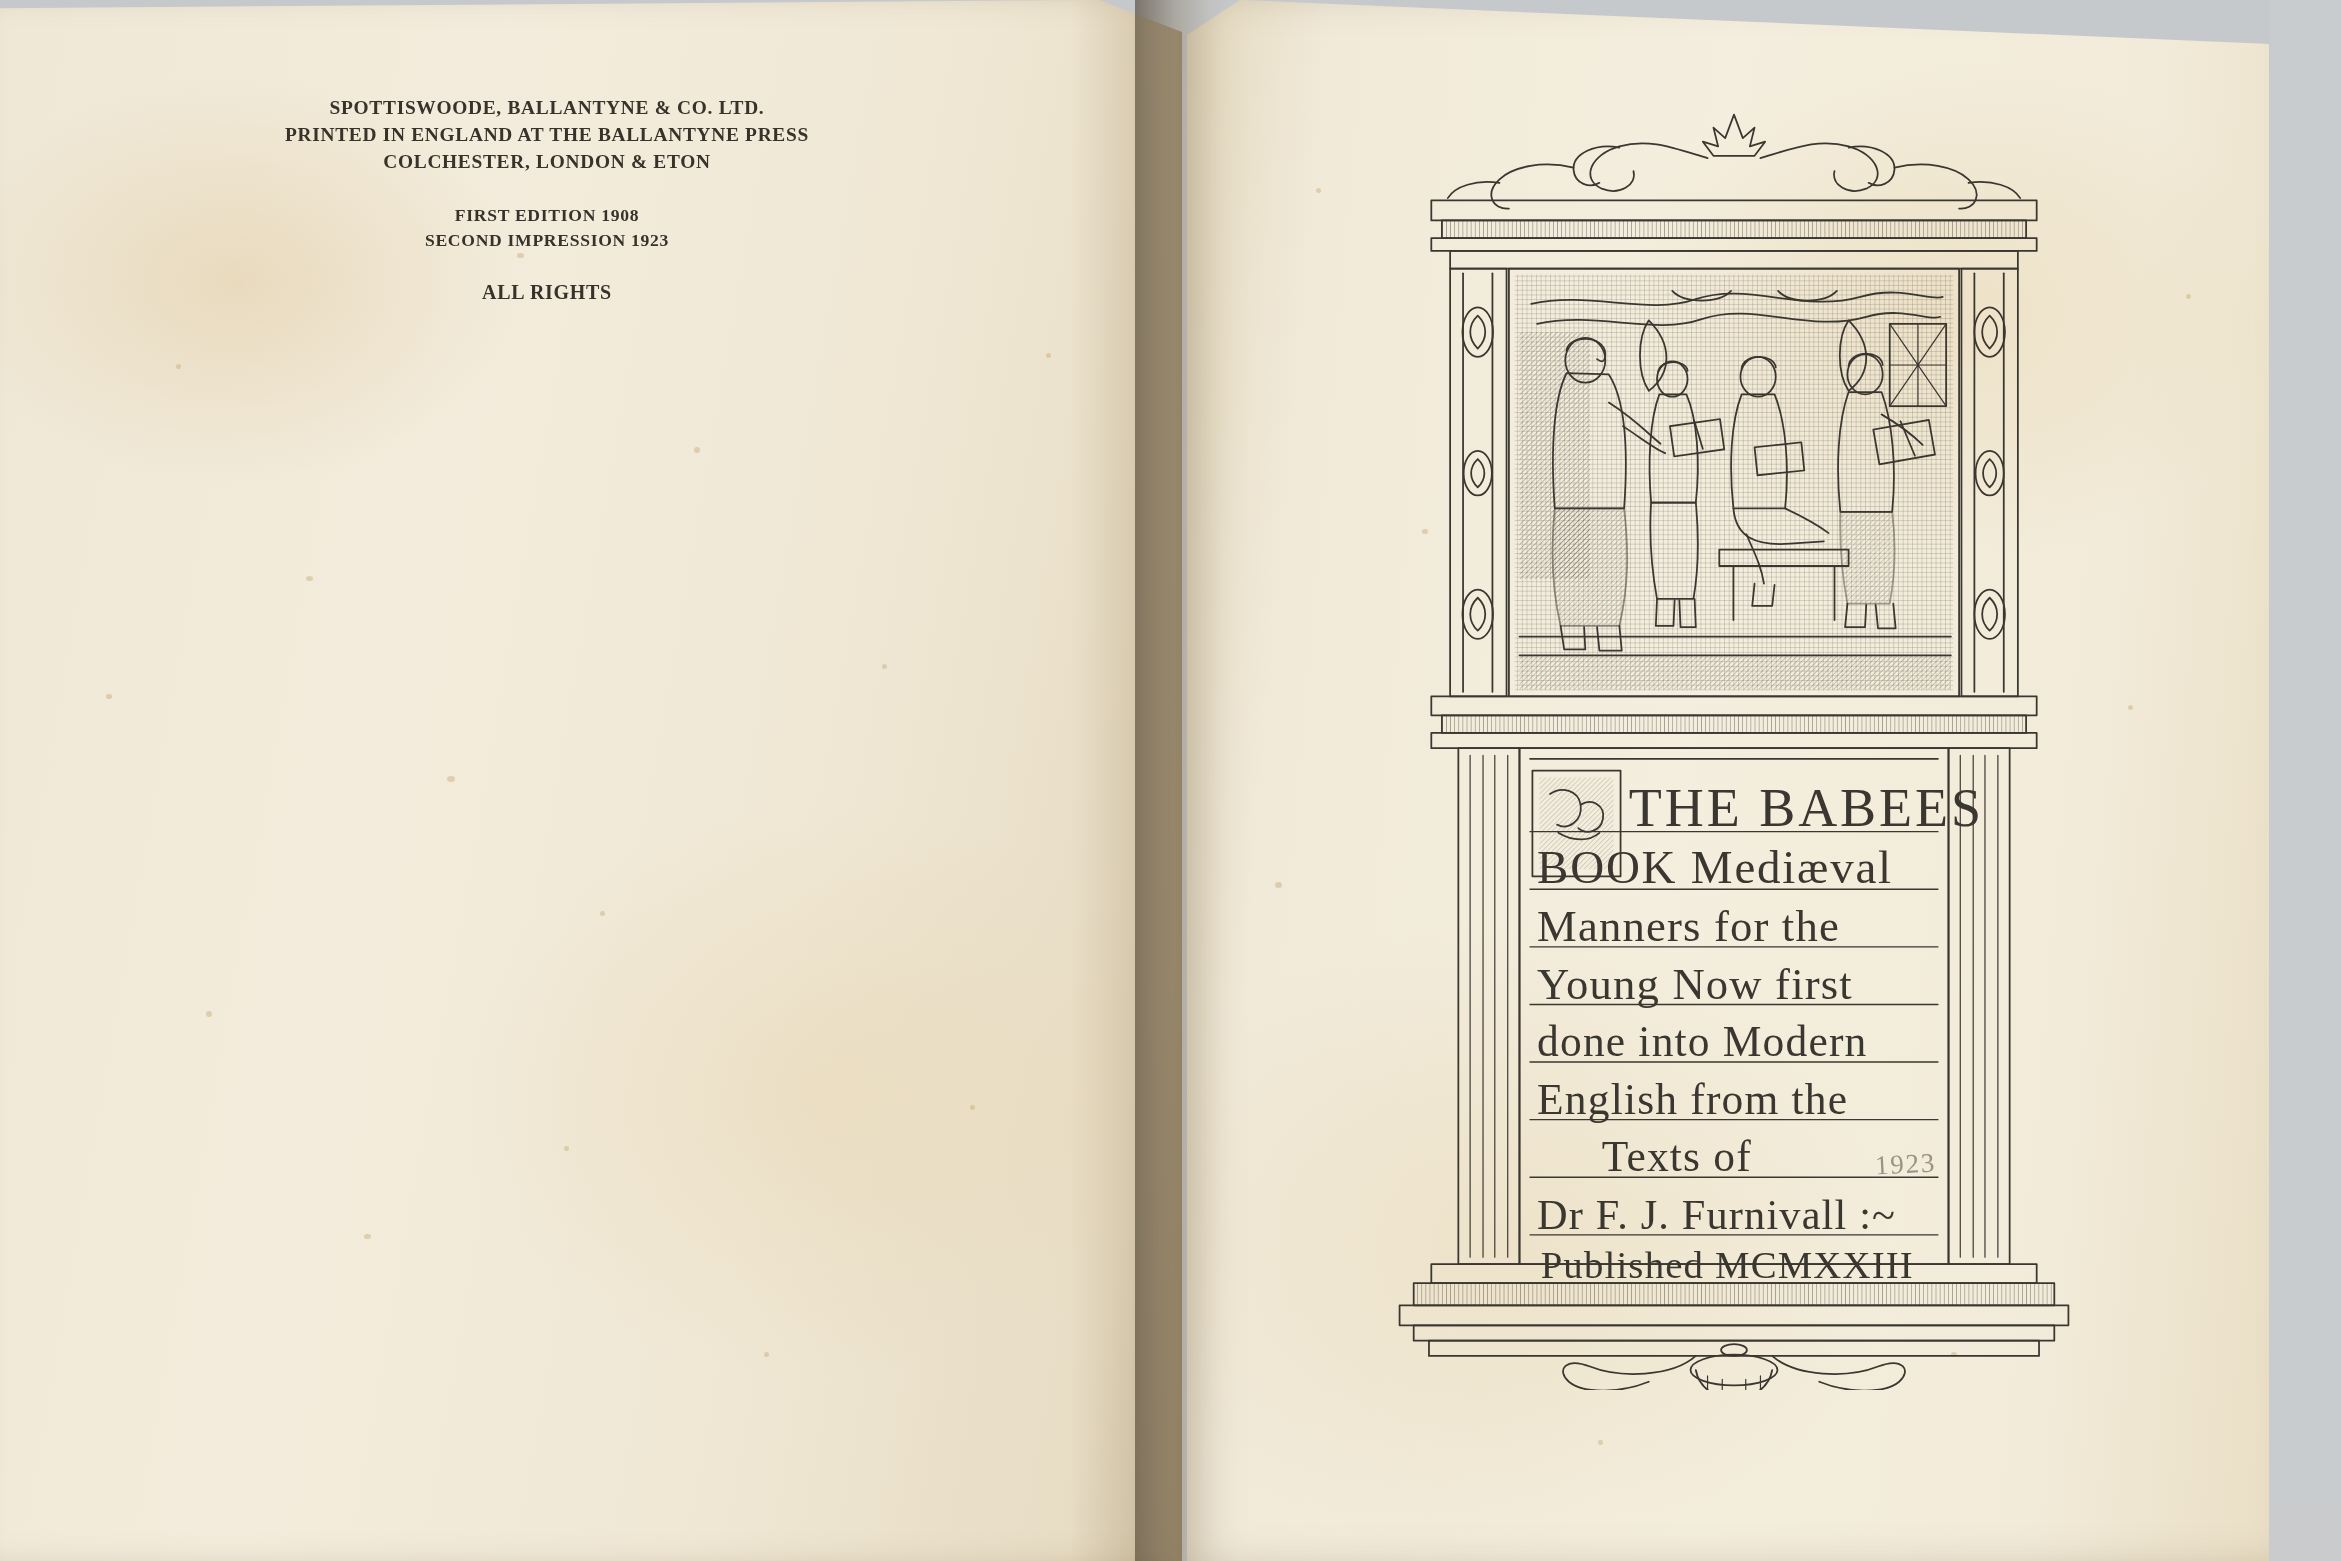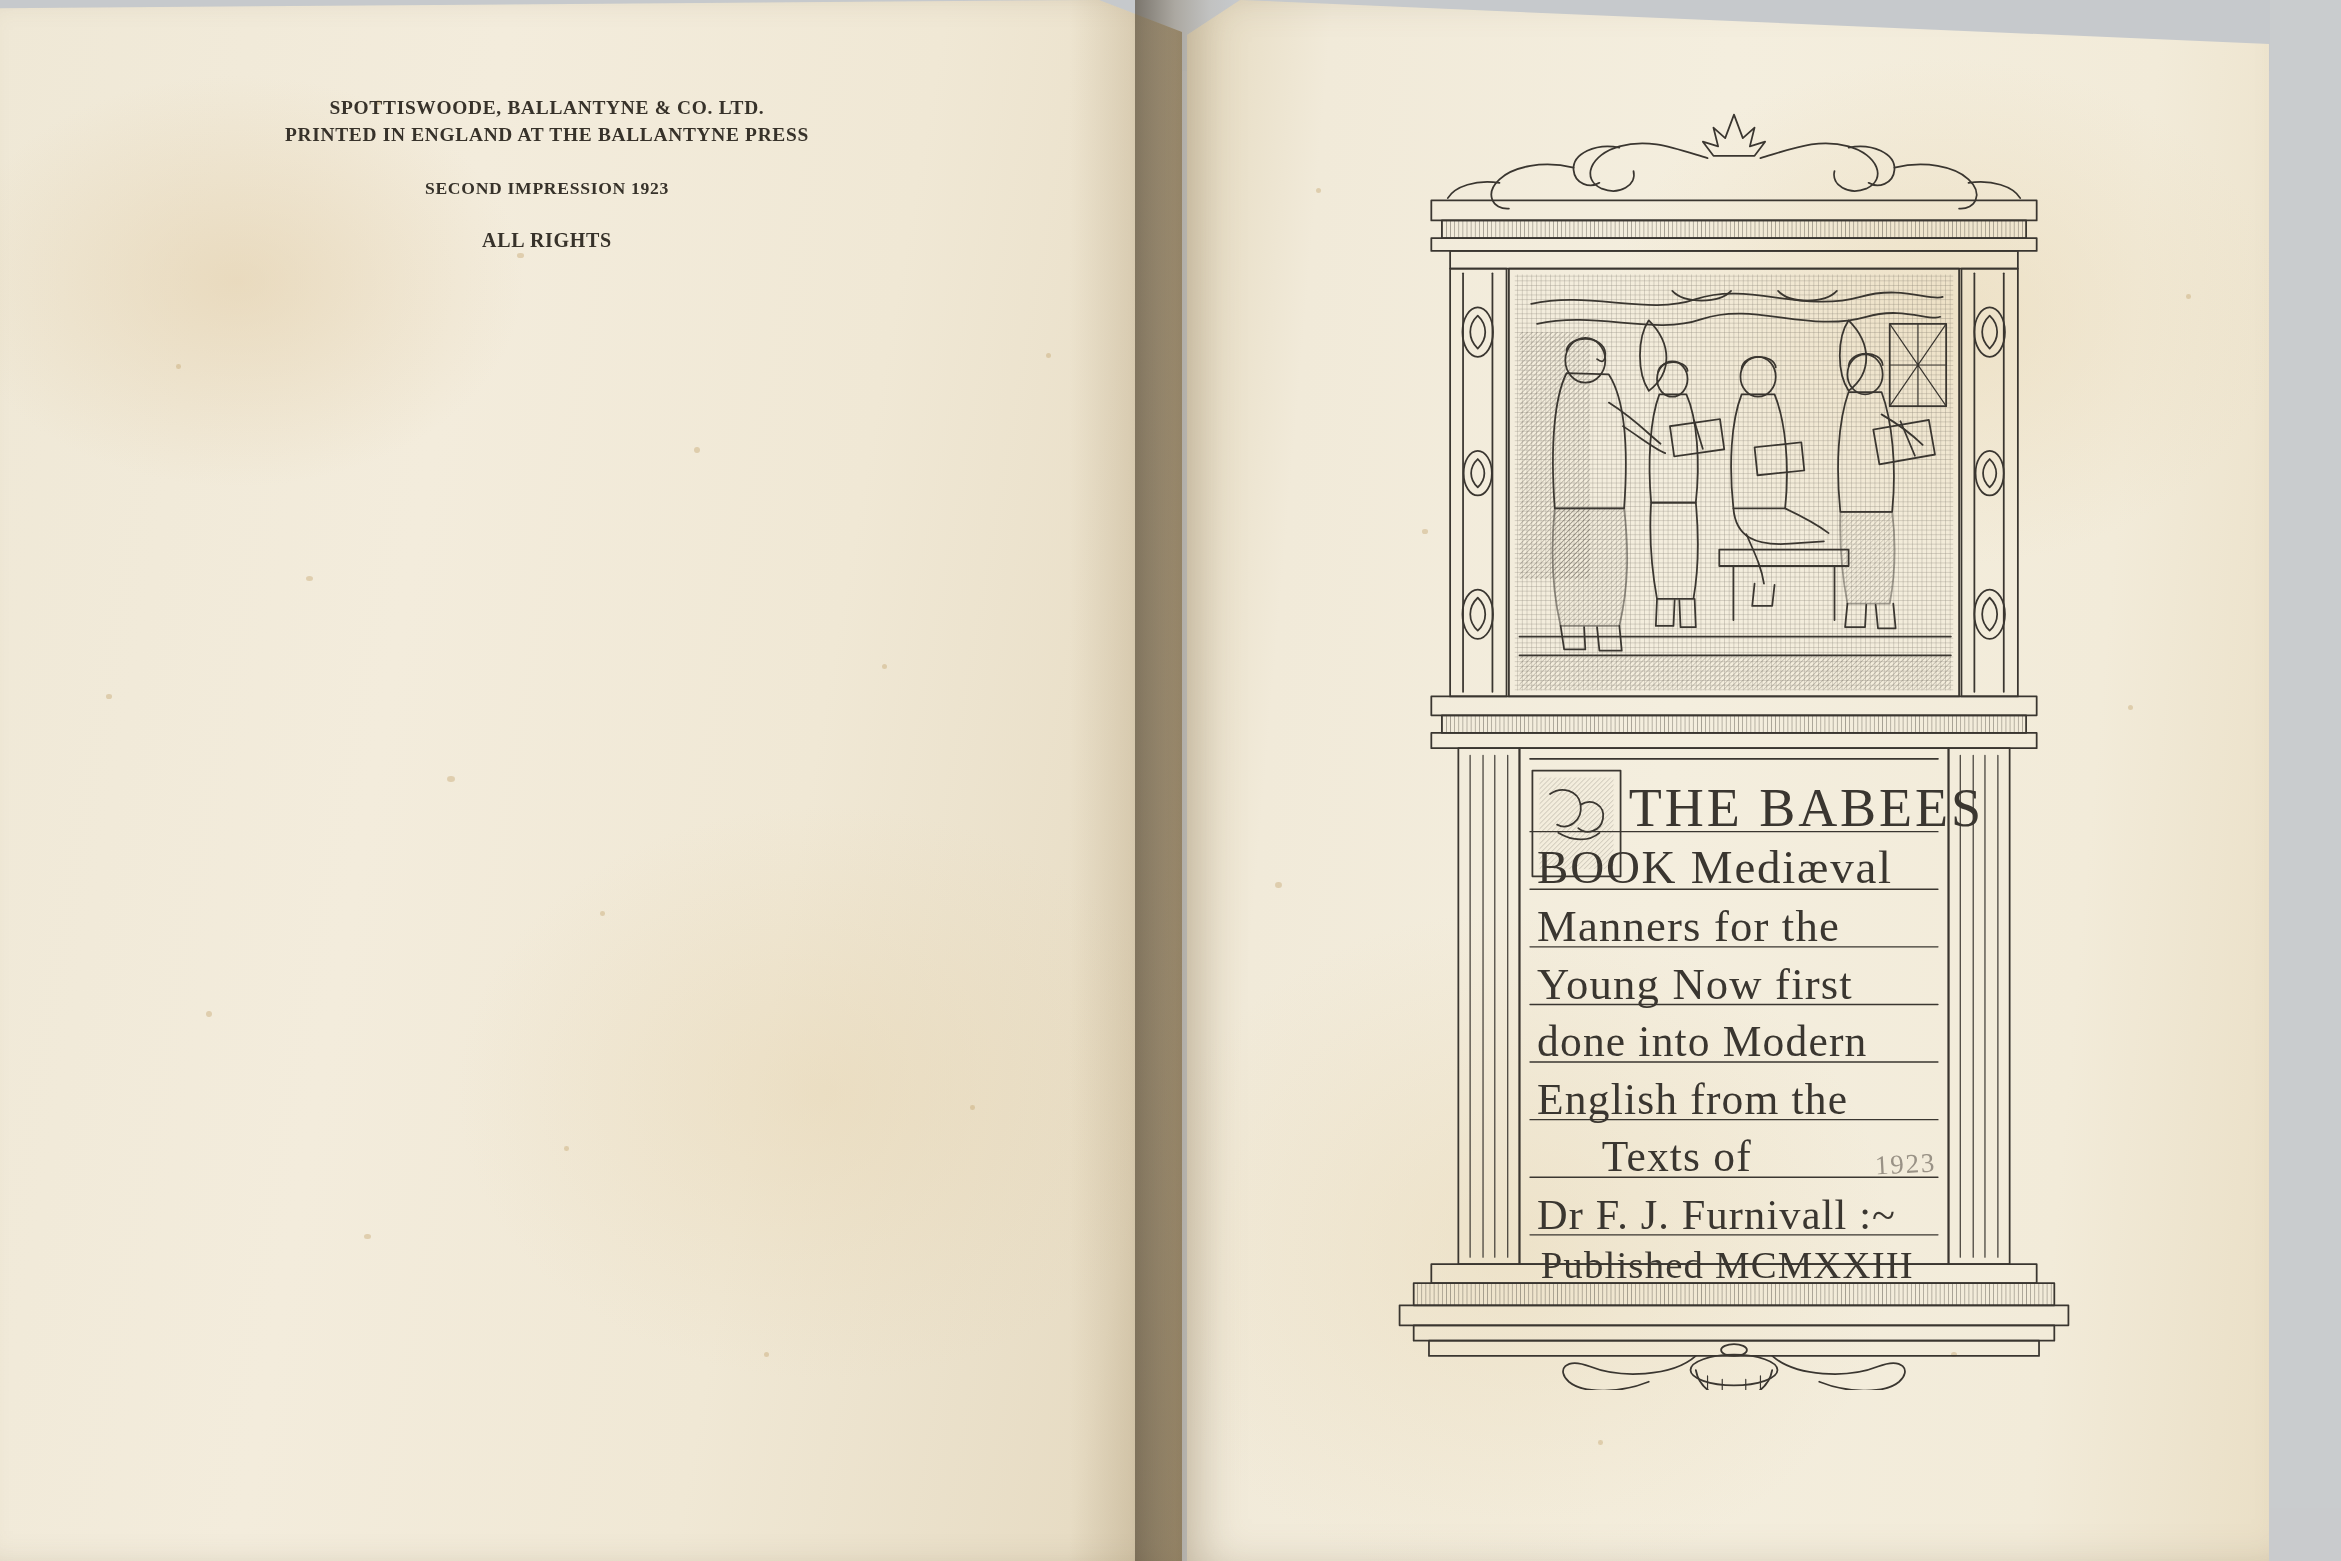--- a/index.html
+++ b/index.html
@@ -170,23 +170,25 @@
     <div class="speck" style="left:1046px;top:353px;width:5.3px;height:5.3px;"></div>
     <div class="speck" style="left:564px;top:1146px;width:4.7px;height:4.7px;"></div>
   </div>
 
   <div class="gutter"></div>
 
   <div class="colophon">
     <div class="imprint">
       <div class="line">SPOTTISWOODE, BALLANTYNE &amp; CO. LTD.</div>
       <div class="line">PRINTED IN ENGLAND AT THE BALLANTYNE PRESS</div>
+      <div class="line">COLCHESTER, LONDON &amp; ETON</div>
     </div>
     <div class="block-gap-1"></div>
     <div class="edition">
+      <div class="line">FIRST EDITION      1908</div>
       <div class="line">SECOND IMPRESSION  1923</div>
     </div>
     <div class="block-gap-2"></div>
     <div class="rights">
       <div class="line">ALL RIGHTS</div>
     </div>
   </div>
 
   <div class="leaf-right">
     <div class="speck" style="left:129px;top:188px;width:5.3px;height:5.3px;"></div>

